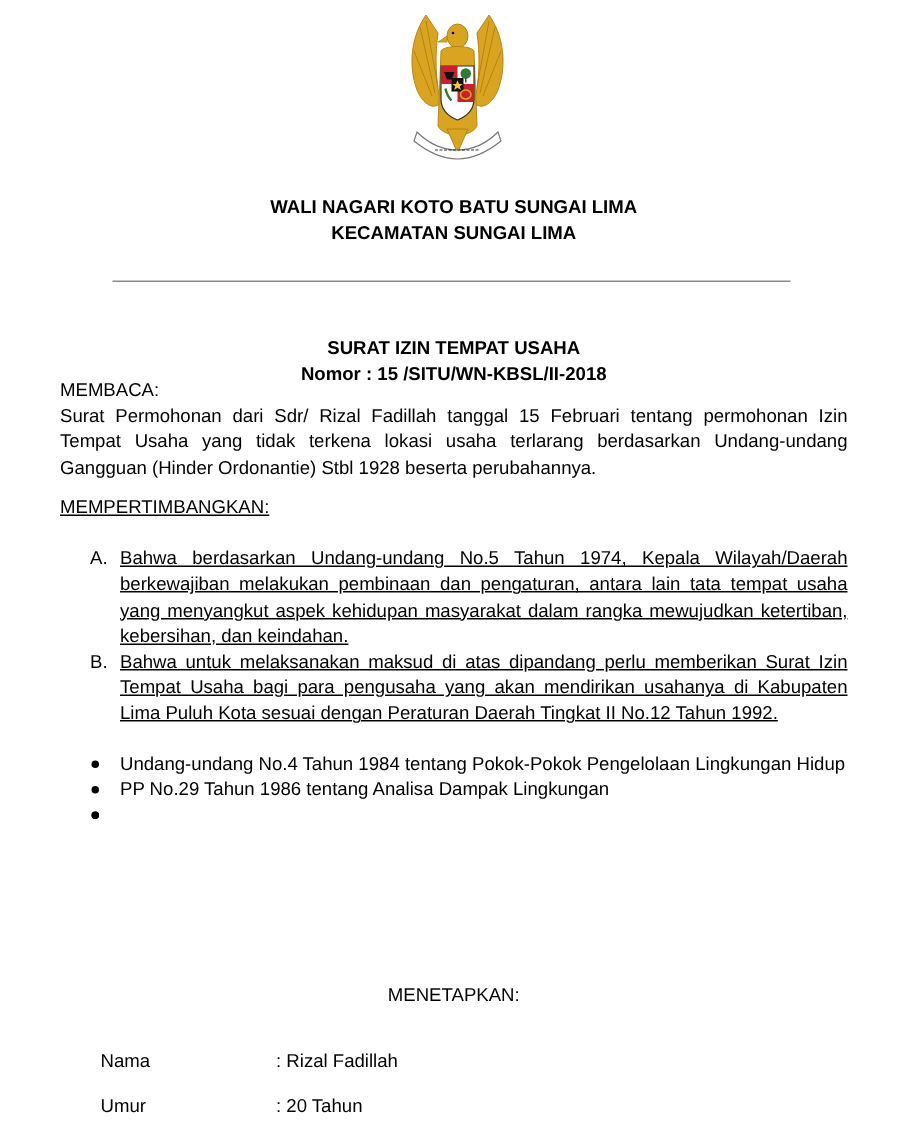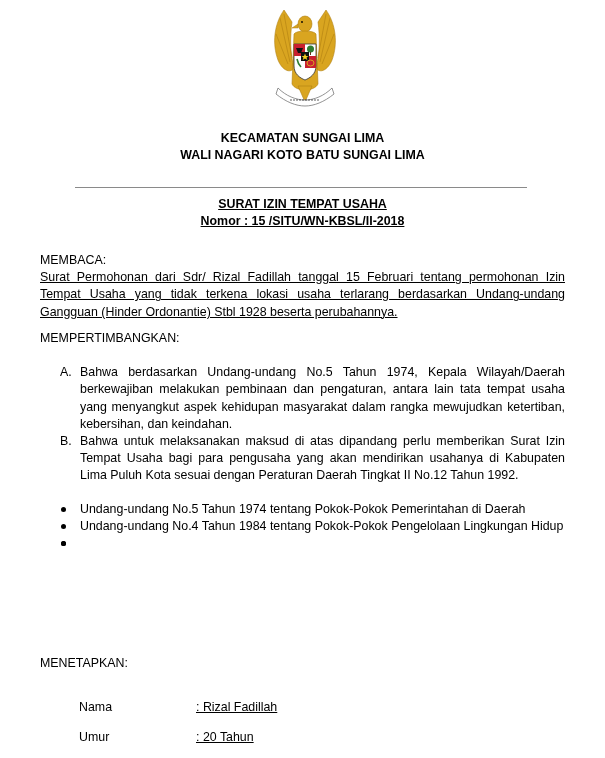--- a/index.html
+++ b/index.html
@@ -4,31 +4,31 @@
   <style>
     html, body { margin: 0; padding: 0; background: #ffffff; }
     body {
       width: 605px; height: 758px; overflow: hidden; position: relative;
       font-family: "Liberation Sans", sans-serif; color: #000; font-size: 12.4px;
     }
     .emblem { position: absolute; left: 270px; top: 4px; width: 70px; height: 108px; }
     .header { position: absolute; left: 0; width: 605px; text-align: center; font-weight: bold; font-size: 12.4px; line-height: 17px; }
     .header.h1 { top: 130px; }
     .rule { position: absolute; left: 75px; width: 452px; top: 187px; height: 0; border-top: 1.3px solid #8a8a8a; }
-    .title { top: 196px; text-decoration: underline; }
+    .title { top: 224px; }
     .section { position: absolute; left: 40px; width: 525px; line-height: 17.2px; }
-    .justify { text-align: justify; text-align-last: left; text-decoration: underline; }
+    .justify { text-align: justify; text-align-last: left; }
     .label { display: block; }
     ol.alpha { margin: 0; padding: 0; list-style: none; }
     ol.alpha li { position: relative; padding-left: 40px; text-align: justify; }
     ol.alpha li .marker { position: absolute; left: 20px; top: 0; }
     ul.bullets { margin: 0; padding: 0; list-style: none; }
     ul.bullets li { position: relative; padding-left: 40px; text-align: justify; }
     ul.bullets li .bullet { position: absolute; left: 21px; top: 6px; width: 5px; height: 5px; border-radius: 50%; background: #000; }
-    .field { position: absolute; left: 79px; line-height: 17px; text-decoration: underline; }
+    .field { position: absolute; left: 67px; line-height: 17px; }
     .field .k { display: inline-block; width: 117px; }
   </style>
 </head>
 <body>
 
 <div class="emblem">
   <svg width="70" height="108" viewBox="0 0 70 108">
 
     <path d="M14 6 C4 20 2 40 8 56 C12 66 20 70 24 64 C20 50 20 32 22 18 Z" fill="#d9a520" stroke="#b07f10" stroke-width="0.6"></path>
     <path d="M56 6 C66 20 68 40 62 56 C58 66 50 70 46 64 C50 50 50 32 48 18 Z" fill="#d9a520" stroke="#b07f10" stroke-width="0.6"></path>
@@ -53,60 +53,60 @@
     <path d="M27 55 C28 60 30 62 31 63" stroke="#2e7d32" stroke-width="1.6" fill="none"></path>
 
     <path d="M28 82 L35 98 L42 82 Z" fill="#d9a520" stroke="#b07f10" stroke-width="0.6"></path>
 
     <path d="M8 84 C16 92 26 96 35 96 C44 96 54 92 62 84 L64 90 C54 98 44 102 35 102 C26 102 16 98 6 90 Z" fill="#fff" stroke="#777" stroke-width="0.8"></path>
     <path d="M20 96 L50 96" stroke="#333" stroke-width="0.8" stroke-dasharray="2 1"></path>
   </svg>
 </div>
 
 <div class="header h1">
+  <div>WALI NAGARI KOTO BATU SUNGAI LIMA</div>
   <div>KECAMATAN SUNGAI LIMA</div>
-  <div>WALI NAGARI KOTO BATU SUNGAI LIMA</div>
 </div>
 
 <div class="rule"></div>
 
 <div class="header title">
   <div>SURAT IZIN TEMPAT USAHA</div>
   <div>Nomor : 15 /SITU/WN-KBSL/II-2018</div>
 </div>
 
 <div class="section" style="top:252px;">
   <span class="label">MEMBACA:</span>
   <div class="justify">Surat Permohonan dari Sdr/ Rizal Fadillah tanggal 15 Februari tentang permohonan Izin Tempat Usaha yang tidak terkena lokasi usaha terlarang berdasarkan Undang-undang Gangguan (Hinder Ordonantie) Stbl 1928 beserta perubahannya.</div>
 </div>
 
-<div class="section" style="top:330px;">
+<div class="section" style="top:330px;text-decoration:underline;">
   <span class="label">MEMPERTIMBANGKAN:</span>
   <ol class="alpha" style="margin-top:17px;">
     <li>
       <span class="marker">A.</span>
       <span>Bahwa berdasarkan Undang-undang No.5 Tahun 1974, Kepala Wilayah/Daerah berkewajiban melakukan pembinaan dan pengaturan, antara lain tata tempat usaha yang menyangkut aspek kehidupan masyarakat dalam rangka mewujudkan ketertiban, kebersihan, dan keindahan.</span>
     </li>
     <li>
       <span class="marker">B.</span>
       <span>Bahwa untuk melaksanakan maksud di atas dipandang perlu memberikan Surat Izin Tempat Usaha bagi para pengusaha yang akan mendirikan usahanya di Kabupaten Lima Puluh Kota sesuai dengan Peraturan Daerah Tingkat II No.12 Tahun 1992.</span>
     </li>
   </ol>
 </div>
 
 <div class="section" style="top:484px;">
   <ul class="bullets" style="margin-top:17px;">
-    <li><span class="bullet"></span><span>Undang-undang No.5 Tahun 1974 tentang Pokok-Pokok Pemerintahan di Daerah</span></li>
     <li><span class="bullet"></span><span>Undang-undang No.4 Tahun 1984 tentang Pokok-Pokok Pengelolaan Lingkungan Hidup</span></li>
+    <li><span class="bullet"></span><span>PP No.29 Tahun 1986 tentang Analisa Dampak Lingkungan</span></li>
     <li><span class="bullet"></span></li>
     <li><span class="bullet"></span></li>
   </ul>
 </div>
 
-<div class="section" style="top:655px;">
+<div class="section" style="top:655px;text-align:center;">
   <span class="label">MENETAPKAN:</span>
 </div>
 
 <div class="field" style="top:699px;">
   <span class="k">Nama</span><span>: Rizal Fadillah</span>
 </div>
 <div class="field" style="top:729px;">
   <span class="k">Umur</span><span>: 20 Tahun</span>
 </div>
 

